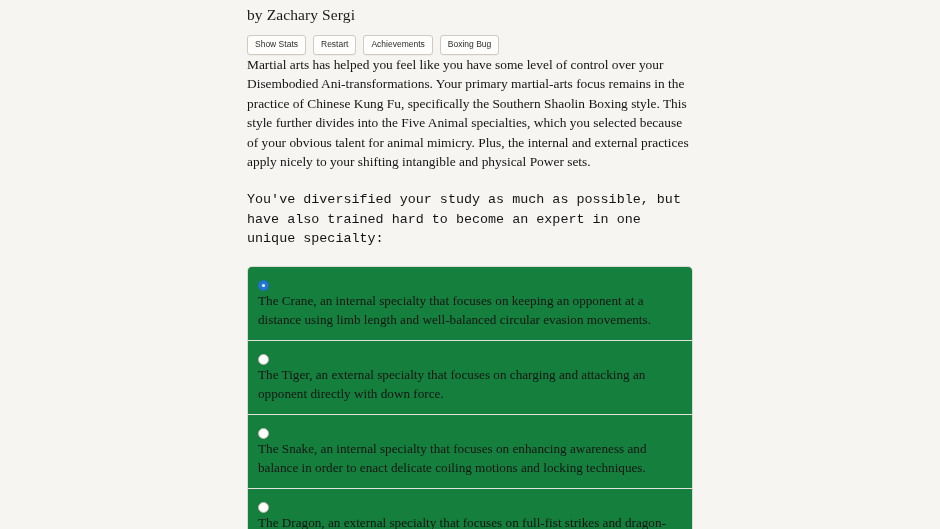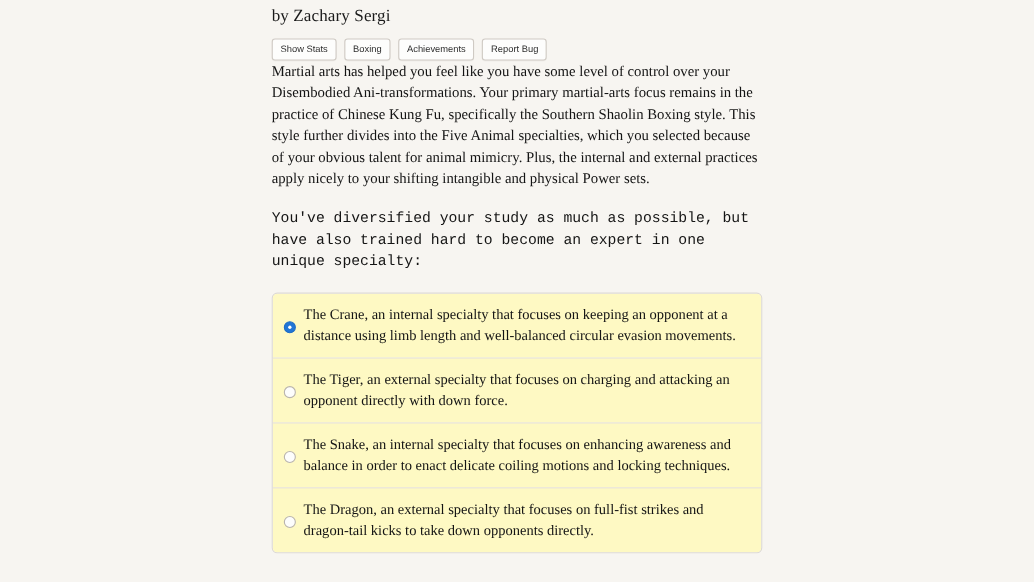--- a/index.html
+++ b/index.html
@@ -74,25 +74,26 @@
   
   .choices {
     margin-top: 17px;
     border: 1px solid #ddd9d4;
     border-radius: 5px;
     background: #fbfaf8;
     overflow: hidden;
   }
   .choice {
     display: flex;
-    align-items: center;
+    align-items: flex-start;
     padding: 9px 12px 10px 10px;
     border-top: 1px solid #e6e2dd;
     cursor: pointer;
-    background: #fef9c3;
+    background: #15803d;
+    flex-direction: column;
   }
   .choice:first-child {
     border-top: none;
   }
   .radio {
     flex: 0 0 auto;
     width: 11px;
     height: 11px;
     border-radius: 50%;
     border: 1px solid #b9b4ae;
@@ -129,23 +130,23 @@
 </head>
 <body>
 
 <div class="page">
   <div class="content">
 
     <p class="byline">by Zachary Sergi</p>
 
     <div class="toolbar">
       <button class="tool-btn">Show Stats</button>
-      <button class="tool-btn">Boxing</button>
+      <button class="tool-btn">Restart</button>
       <button class="tool-btn">Achievements</button>
-      <button class="tool-btn">Report Bug</button>
+      <button class="tool-btn">Boxing Bug</button>
     </div>
 
     <p class="para first">Martial arts has helped you feel like you have some level of control over your Disembodied Ani-transformations. Your primary martial-arts focus remains in the practice of Chinese Kung Fu, specifically the Southern Shaolin Boxing style. This style further divides into the Five Animal specialties, which you selected because of your obvious talent for animal mimicry. Plus, the internal and external practices apply nicely to your shifting intangible and physical Power sets.</p>
     <p class="para second">You've diversified your study as much as possible, but have also trained hard to become an expert in one unique specialty:</p>
 
     <div class="choices">
 
       <div class="choice">
         <span class="radio selected"></span>
         <span class="choice-text">The Crane, an internal specialty that focuses on keeping an opponent at a distance using limb length and well-balanced circular evasion movements.</span>

